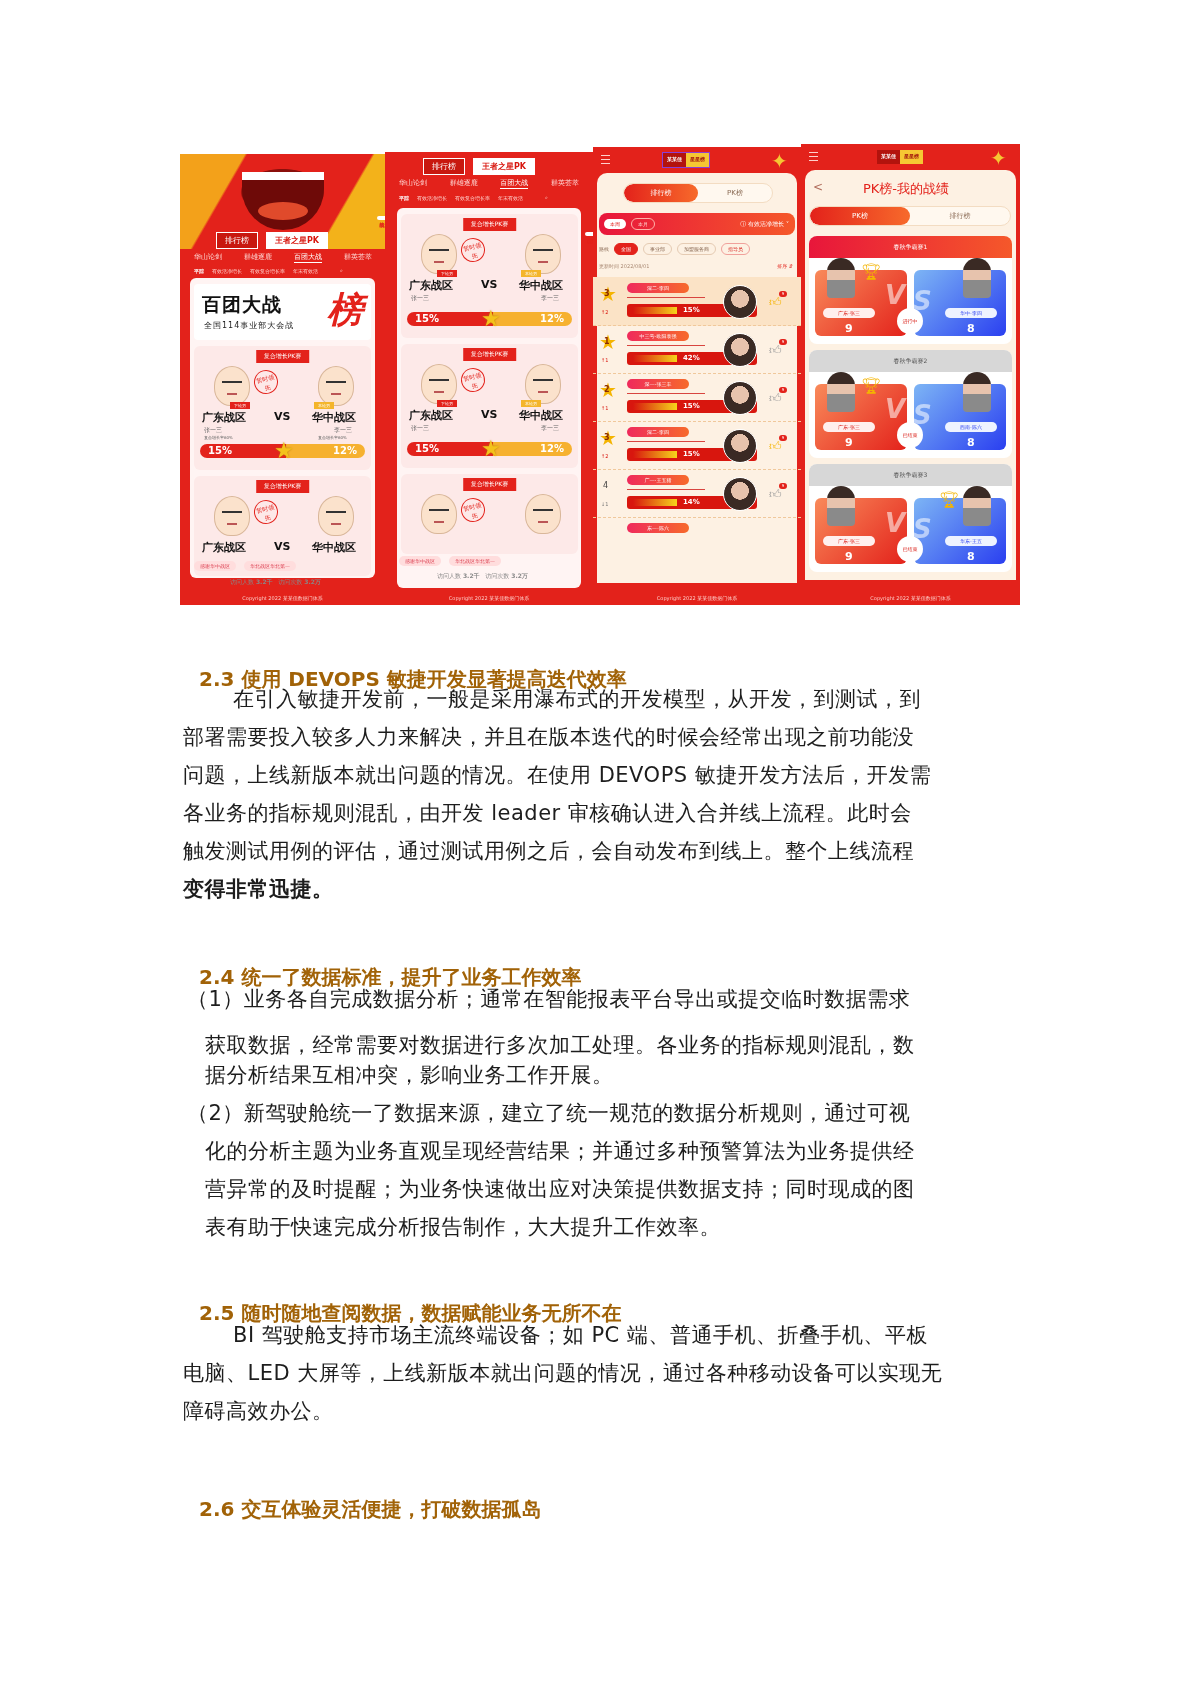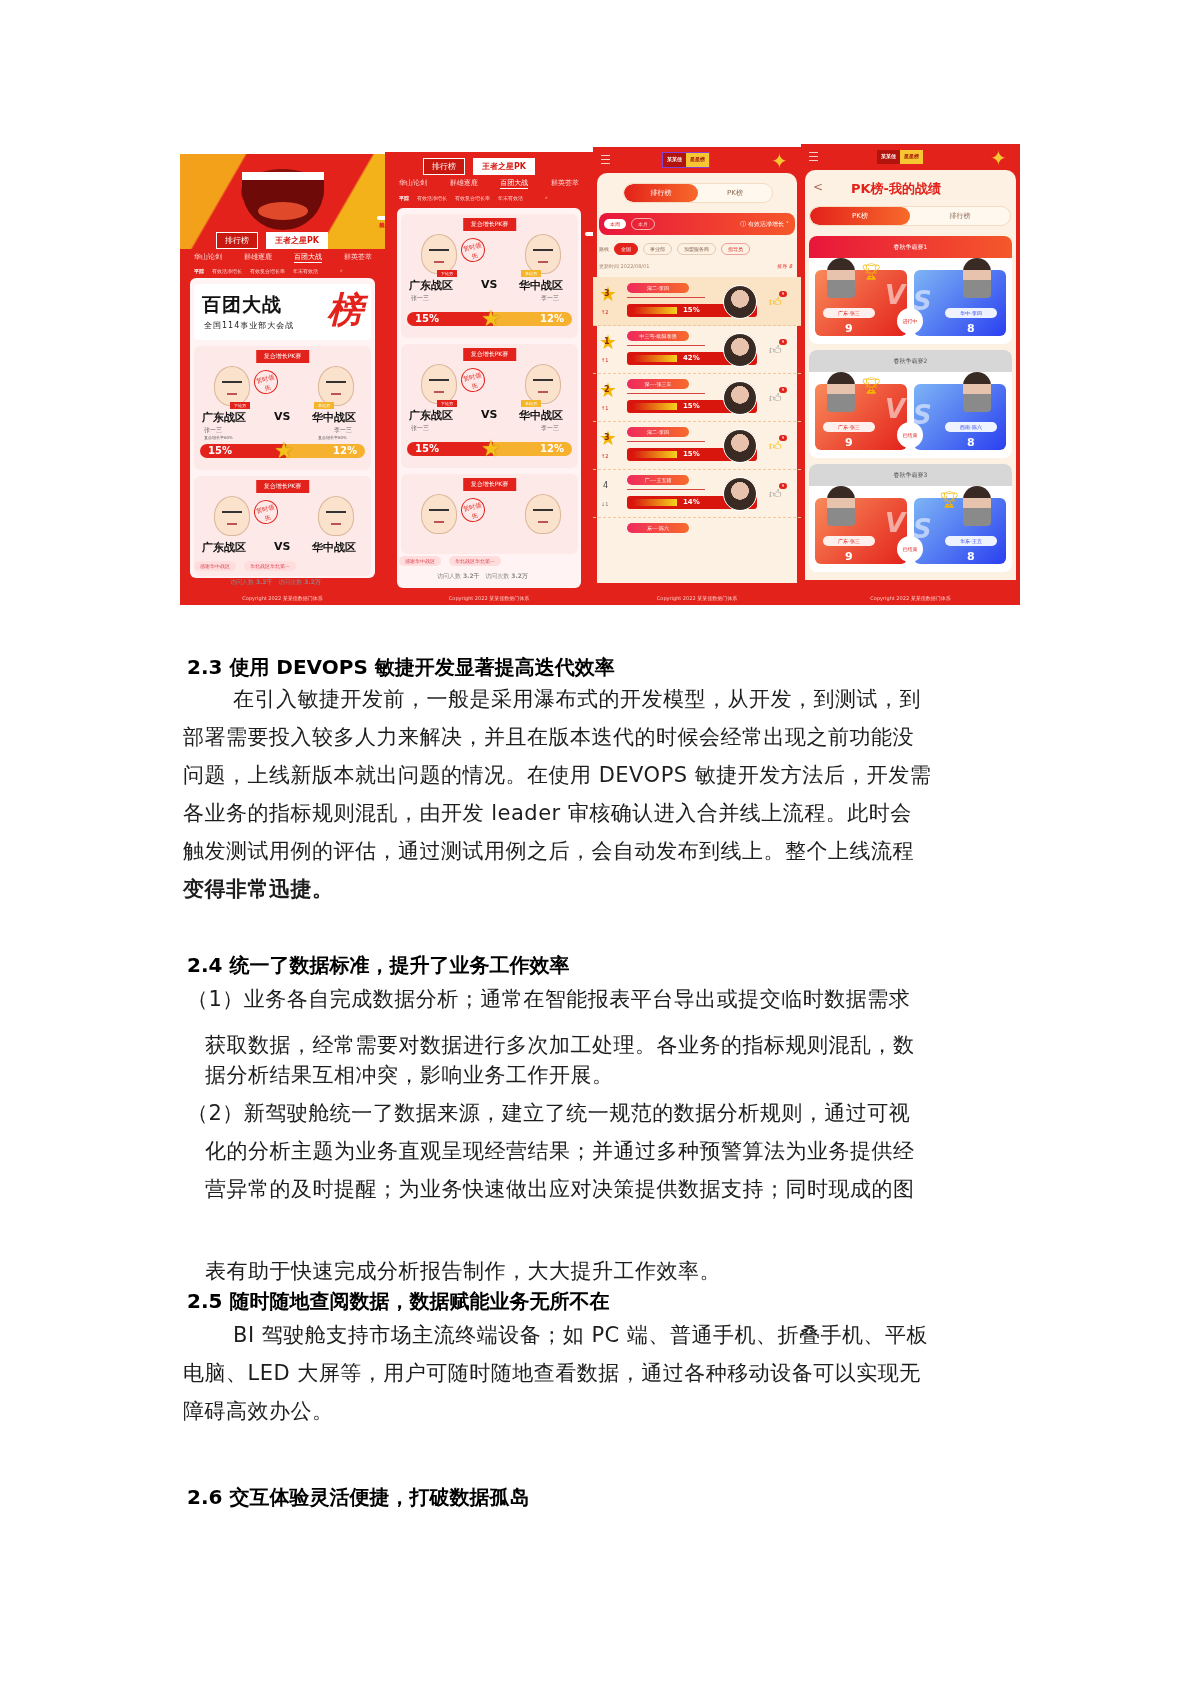--- a/index.html
+++ b/index.html
@@ -102,21 +102,21 @@
   .rbar { position: absolute; left: 34px; top: 27px; width: 130px; height: 13px; border-radius: 3px; background: #d8160e; }
   .rbar .fill { position: absolute; left: 6px; top: 3px; width: 44px; height: 7px; background: linear-gradient(90deg, #d8160e, #f6d51b); }
   .rbar .pct { position: absolute; left: 56px; top: 0; font-size: 7px; color: #fff; font-weight: bold; line-height: 13px; }
   .avatar { position: absolute; left: 130px; top: 8px; width: 32px; height: 32px; border-radius: 50%;
     background: radial-gradient(circle at 50% 40%, #e7c3ad 0 35%, #3a2a24 36%); border: 1px solid #fff; }
   .like { position: absolute; left: 176px; top: 18px; font-size: 12px; color: #9a9a9a; }
   .like.on { color: #f4b400; }
   .like-dot { position: absolute; left: 186px; top: 14px; width: 8px; height: 6px; border-radius: 3px; background: #e3221b; color: #fff; font-size: 4px; text-align: center; line-height: 6px; }
 
   
-  .pk-title { position: absolute; font-size: 13px; color: #e3221b; font-weight: bold; }
+  .pk-title { position: absolute; font-size: 13px; color: #e3221b; font-weight: normal; margin-left: 12px; }
   .back { position: absolute; font-size: 12px; color: #b06c5c; }
   .match { position: absolute; left: 8px; width: 203px; height: 108px; border-radius: 8px; background: #fff; overflow: hidden; }
   .match .head { height: 22px; color: #fff; font-size: 6px; text-align: center; line-height: 22px; }
   .match .head.active { background: linear-gradient(90deg, #e8163b, #f5582a); }
   .match .head.done { background: #d7d7d7; color: #555; }
   .match .left { position: absolute; left: 6px; top: 34px; width: 92px; height: 66px; border-radius: 6px;
     background: linear-gradient(135deg, #f98a5a, #e3221b); }
   .match .right { position: absolute; right: 6px; top: 34px; width: 92px; height: 66px; border-radius: 6px;
     background: linear-gradient(135deg, #7db5f5, #2a3ff0); }
   .match .V { position: absolute; left: 76px; top: 44px; font-size: 26px; font-weight: bold; font-style: italic; color: rgba(255,255,255,0.55); }
@@ -126,21 +126,21 @@
   .trophy { position: absolute; top: 26px; font-size: 16px; color: #f4b400; }
   .plabel { position: absolute; top: 72px; width: 52px; height: 10px; border-radius: 5px; background: #fff0ee; color: #d8160e;
     font-size: 5px; text-align: center; line-height: 10px; }
   .plabel.blue { background: #eef3ff; color: #2a3ff0; }
   .score { position: absolute; top: 86px; font-size: 11px; color: #fff; font-weight: bold; }
   .status-dot { position: absolute; left: 88px; top: 72px; width: 26px; height: 26px; border-radius: 50%; background: #fff;
     color: #d8160e; font-size: 5px; text-align: center; line-height: 26px; }
 
   
   .doc { position: absolute; left: 183px; top: 600px; width: 840px; }
-  .doc h2 { position: absolute; left: 0; margin: 4px; font-size: 20px; font-weight: bold; color: #000000; white-space: nowrap;
+  .doc h2 { position: absolute; left: 0; margin: 16px; font-size: 20px; font-weight: bold; color: #a16207; white-space: nowrap;
     font-family: "DejaVu Sans", "Liberation Sans", sans-serif; }
   .doc p { position: absolute; left: 0; margin: 0; font-size: 21px; line-height: 38px; color: #1d1d1d; width: 840px;
     font-family: "DejaVu Sans", "Liberation Sans", sans-serif; letter-spacing: 0.5px; }
   .indent { text-indent: 50px; }
 </style>
 </head>
 <body>
 
 <div class="strip">
 
@@ -478,21 +478,21 @@
   <p style="top:232px;">触发测试用例的评估，通过测试用例之后，会自动发布到线上。整个上线流程</p>
   <p style="top:270px;font-weight:bold;">变得非常迅捷。</p>
 
   <h2 style="top:348px;">2.4  统一了数据标准，提升了业务工作效率</h2>
   <p style="top:380px; padding-left:4px;">（1）业务各自完成数据分析；通常在智能报表平台导出或提交临时数据需求</p>
   <p style="top:418px; padding-left:22px;margin-top:8px;">获取数据，经常需要对数据进行多次加工处理。各业务的指标规则混乱，数</p>
   <p style="top:456px; padding-left:22px;">据分析结果互相冲突，影响业务工作开展。</p>
   <p style="top:494px; padding-left:4px;">（2）新驾驶舱统一了数据来源，建立了统一规范的数据分析规则，通过可视</p>
   <p style="top:532px; padding-left:22px;">化的分析主题为业务直观呈现经营结果；并通过多种预警算法为业务提供经</p>
   <p style="top:570px; padding-left:22px;">营异常的及时提醒；为业务快速做出应对决策提供数据支持；同时现成的图</p>
-  <p style="top:608px; padding-left:22px;margin-top:44px;">表有助于快速完成分析报告制作，大大提升工作效率。</p>
+  <p style="top:608px; padding-left:22px;">表有助于快速完成分析报告制作，大大提升工作效率。</p>
 
   <h2 style="top:684px;">2.5 随时随地查阅数据，数据赋能业务无所不在</h2>
   <p class="indent" style="top:716px;">BI 驾驶舱支持市场主流终端设备；如 PC 端、普通手机、折叠手机、平板</p>
-  <p style="top:754px;">电脑、LED 大屏等，用户可随时随地查看数据，通过各种移动设备可以实现无</p>
+  <p style="top:754px;">电脑、LED 大屏等，上线新版本就出问题的情况，通过各种移动设备可以实现无</p>
   <p style="top:792px;">障碍高效办公。</p>
 
   <h2 style="top:880px;">2.6 交互体验灵活便捷，打破数据孤岛</h2>
 </div>
 
 </body></html>

